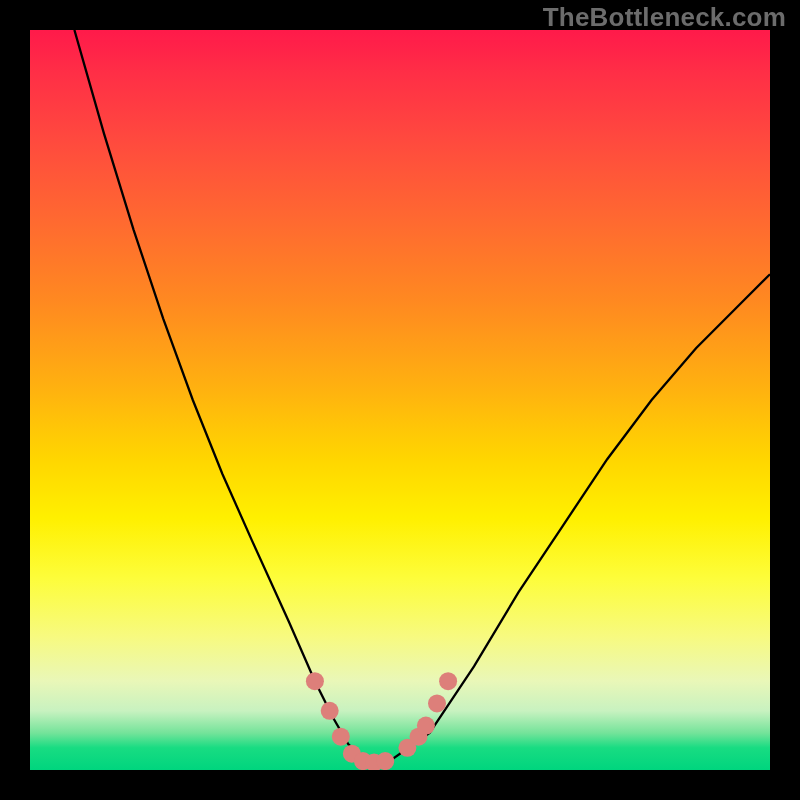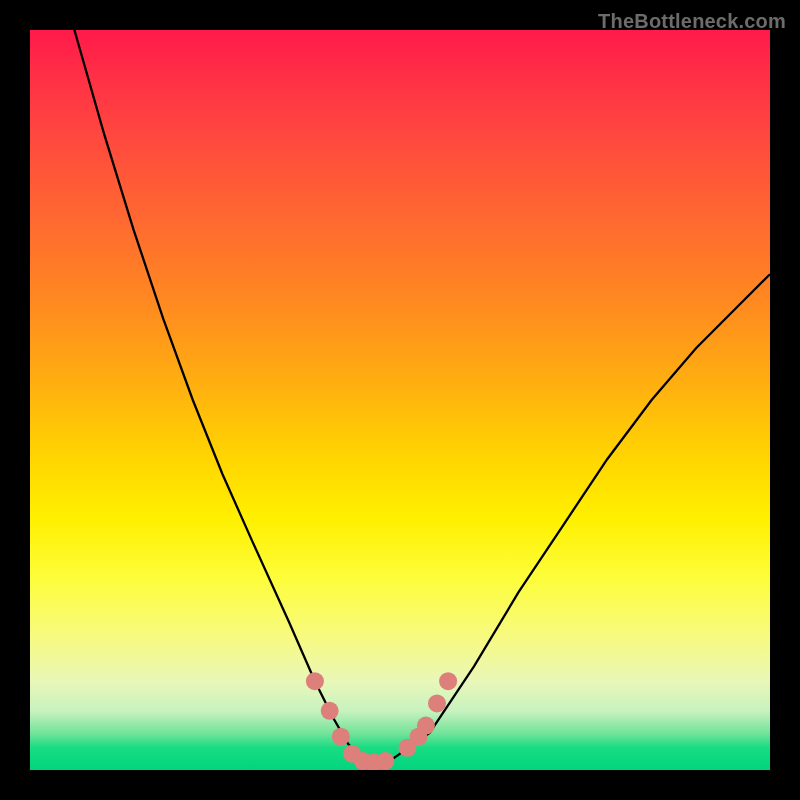--- a/index.html
+++ b/index.html
@@ -47,23 +47,23 @@
     );
   }
   .curve-svg {
     position: absolute;
     inset: 0;
     width: 100%;
     height: 100%;
   }
   .watermark {
     position: absolute;
-    top: 10px;
+    top: 2px;
     right: 14px;
-    font-size: 20px;
+    font-size: 26px;
     font-weight: 600;
     letter-spacing: 0.2px;
     color: #6c6c6c;
     font-family: "Segoe UI", Arial, sans-serif;
   }
 </style>
 </head>
 <body>
 
 <div class="outer-frame">

